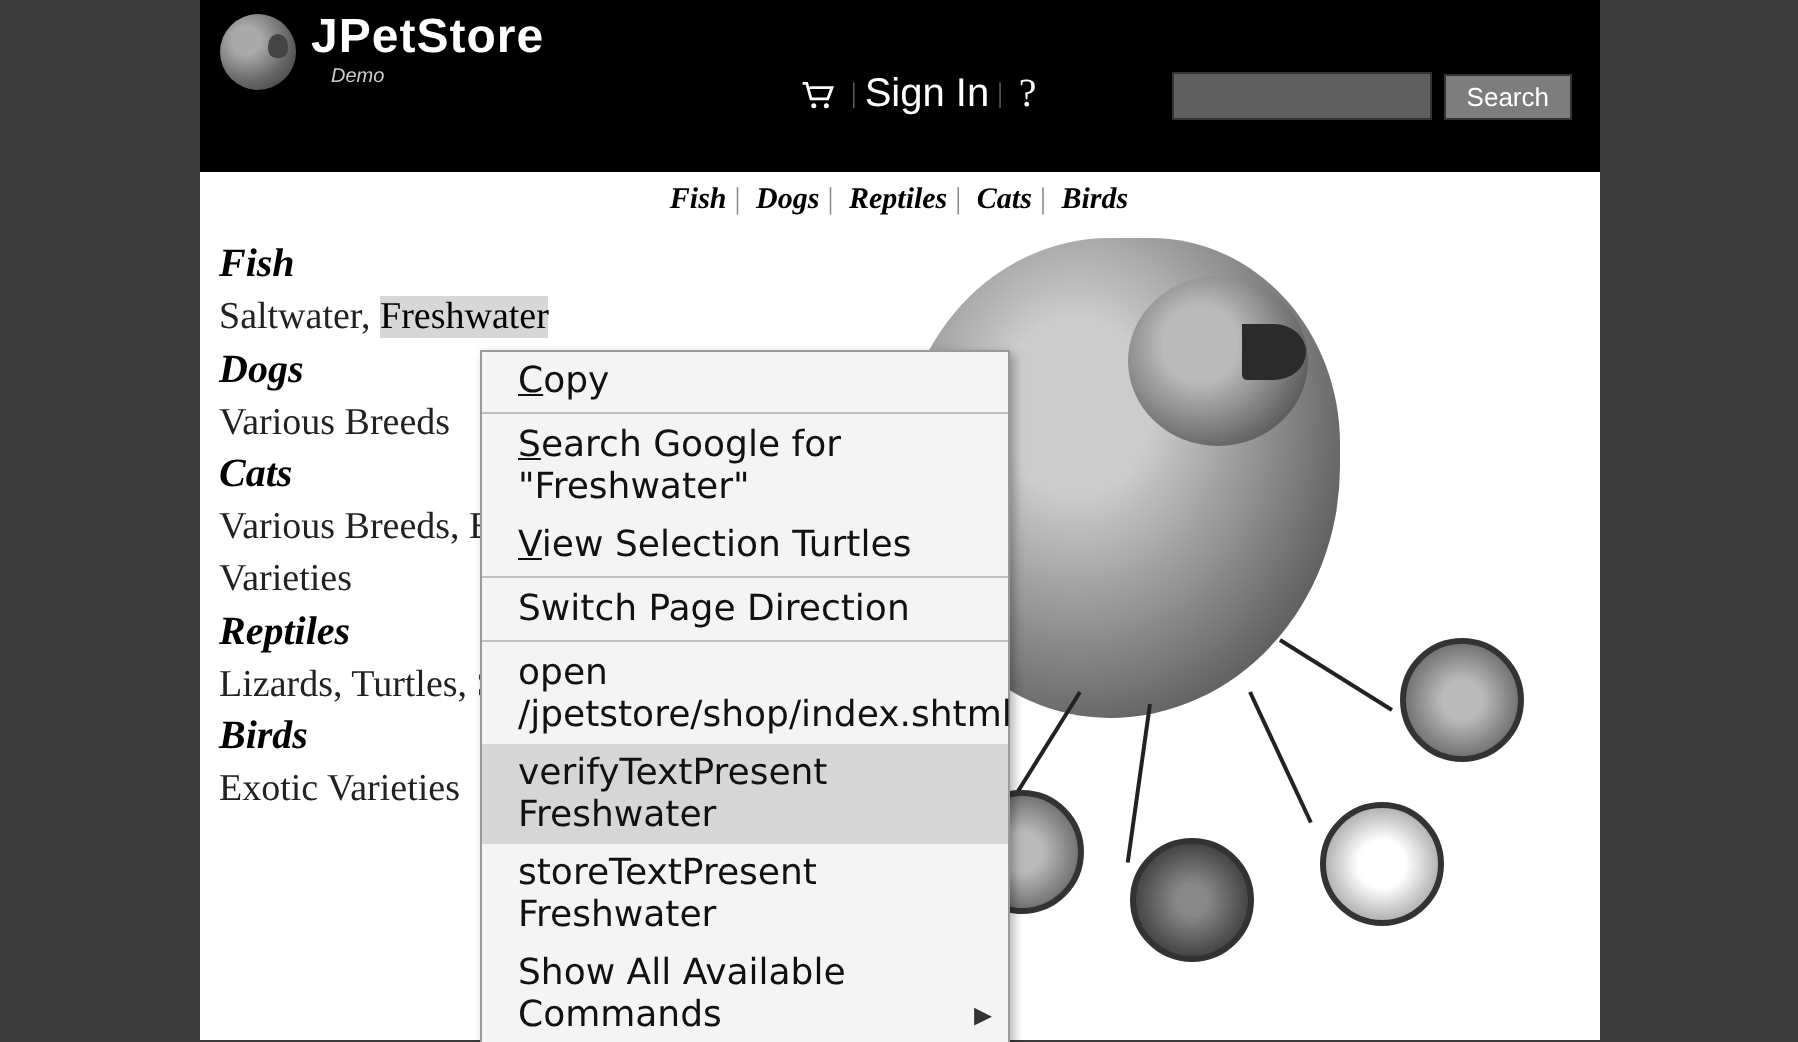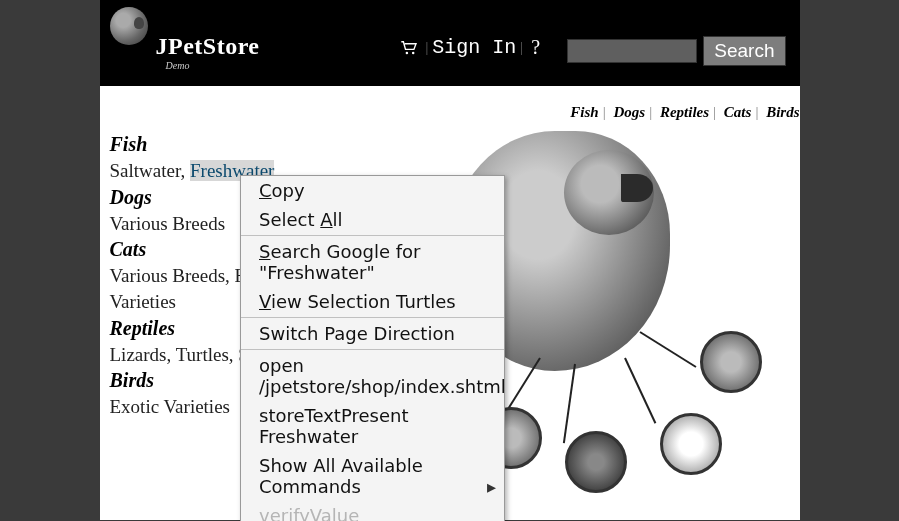--- a/index.html
+++ b/index.html
@@ -42,21 +42,21 @@
   position: relative;
 }
 .logo-bird::after {
   content: "";
   position: absolute;
   right: 4px; top: 10px;
   width: 10px; height: 12px;
   background: #444;
   border-radius: 50% 50% 40% 40%;
 }
-.brand { font-family: Liberation Serif, serif; margin-top: 28px; }
+.brand { font-family: Liberation Sans, sans-serif; }
 .brand-title { font-size: 24px; font-weight: bold; letter-spacing: 0.5px; }
 .brand-sub { font-size: 10px; font-style: italic; margin-left: 10px; color: #ccc; }
 .header-right {
   position: absolute;
   right: 14px;
   top: 36px;
   display: flex;
   align-items: center;
   gap: 6px;
 }
@@ -66,46 +66,45 @@
   height: 24px;
   width: 130px;
   color: #fff;
 }
 .search-btn {
   background: #7d7d7d;
   border: 1px solid #333;
   color: #fff;
   padding: 3px 10px;
   font-family: Arial, sans-serif;
-  font-size: 19px;
+  font-size: 13px;
   text-align: center;
 }
 .header-center {
   position: absolute;
   left: 300px;
   top: 36px;
   display: flex;
   align-items: center;
   color: #bbb;
   font-size: 12px;
 }
 .cart-icon {
   width: 18px; height: 14px;
   margin-right: 4px;
 }
 .sep-pipe { color: #666; margin: 0 4px; font-size: 14px; }
-.signin { color: #fff; font-size: 20px; font-family: Liberation Mono, monospace; }
+.signin { color: #fff; font-size: 20px; font-family: Liberation Sans, sans-serif; }
 .q-mark { color: #fff; font-size: 20px; margin-left: 4px; }
 .cat-bar {
-  text-align: right;
+  text-align: center;
   padding: 6px 0;
   font-weight: bold;
   font-style: italic;
   font-size: 15px;
-  margin-top: 12px;
 }
 .cat-bar .csep { font-style: normal; font-weight: normal; color: #888; margin: 0 4px; }
 .main-area {
   display: flex;
   padding: 4px 0 0 10px;
   position: relative;
 }
 .sidebar {
   width: 240px;
   font-size: 19px;
@@ -114,21 +113,21 @@
 }
 .sidebar .sec-head {
   font-weight: bold;
   font-style: italic;
   color: #000;
   font-size: 20px;
 }
 .sidebar .sub { font-weight: normal; font-style: normal; color: #222; }
 .highlight {
   background: #d7d7d7;
-  color: #0c4a6e;
+  color: #000000;
 }
 .parrot-area {
   position: relative;
   flex: 1;
 }
 .big-parrot {
   position: absolute;
   left: 100px; top: 0;
   width: 220px; height: 240px;
   background: radial-gradient(ellipse at 40% 35%, #ccc 20%, #888 55%, #444 90%);
@@ -263,24 +262,24 @@
       <div class="ring r1"></div>
       <div class="ring r2"></div>
       <div class="ring r3"></div>
       <div class="ring r4"></div>
     </div>
   </div>
 </div>
 
 <div class="ctx-menu">
   <div class="ctx-item"><span class="ul">C</span><span>opy</span></div>
-  <div class="ctx-item"><span>Select </span><span class="ul">A</span><span>ll</span></div>
   <div class="ctx-sep"></div>
   <div class="ctx-item"><span class="ul">S</span><span>earch Google for "Freshwater"</span></div>
   <div class="ctx-item"><span class="ul">V</span><span>iew Selection Turtles</span></div>
   <div class="ctx-sep"></div>
   <div class="ctx-item">Switch Page Direction</div>
   <div class="ctx-sep"></div>
   <div class="ctx-item">open /jpetstore/shop/index.shtml</div>
+  <div class="ctx-item highlighted">verifyTextPresent Freshwater</div>
   <div class="ctx-item">storeTextPresent Freshwater</div>
   <div class="ctx-item submenu">Show All Available Commands</div>
   <div class="ctx-item disabled">verifyValue</div>
 </div>
 
 </body></html>

